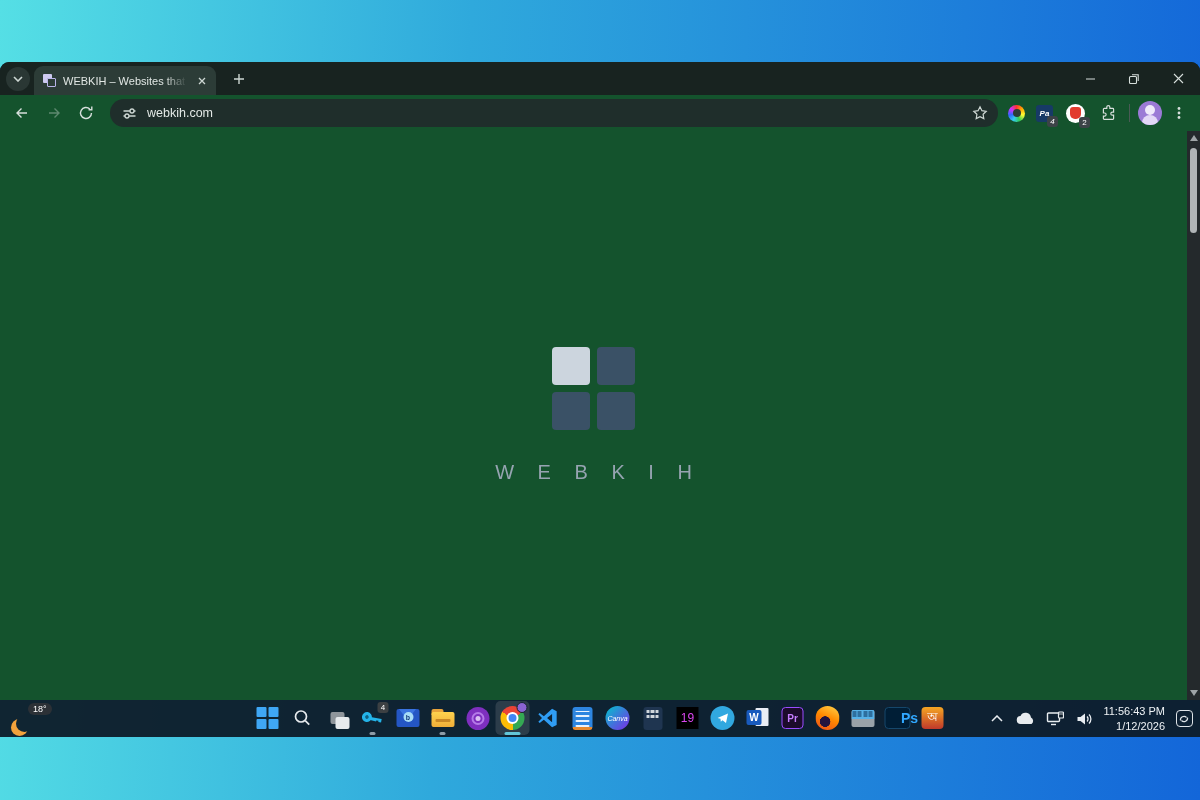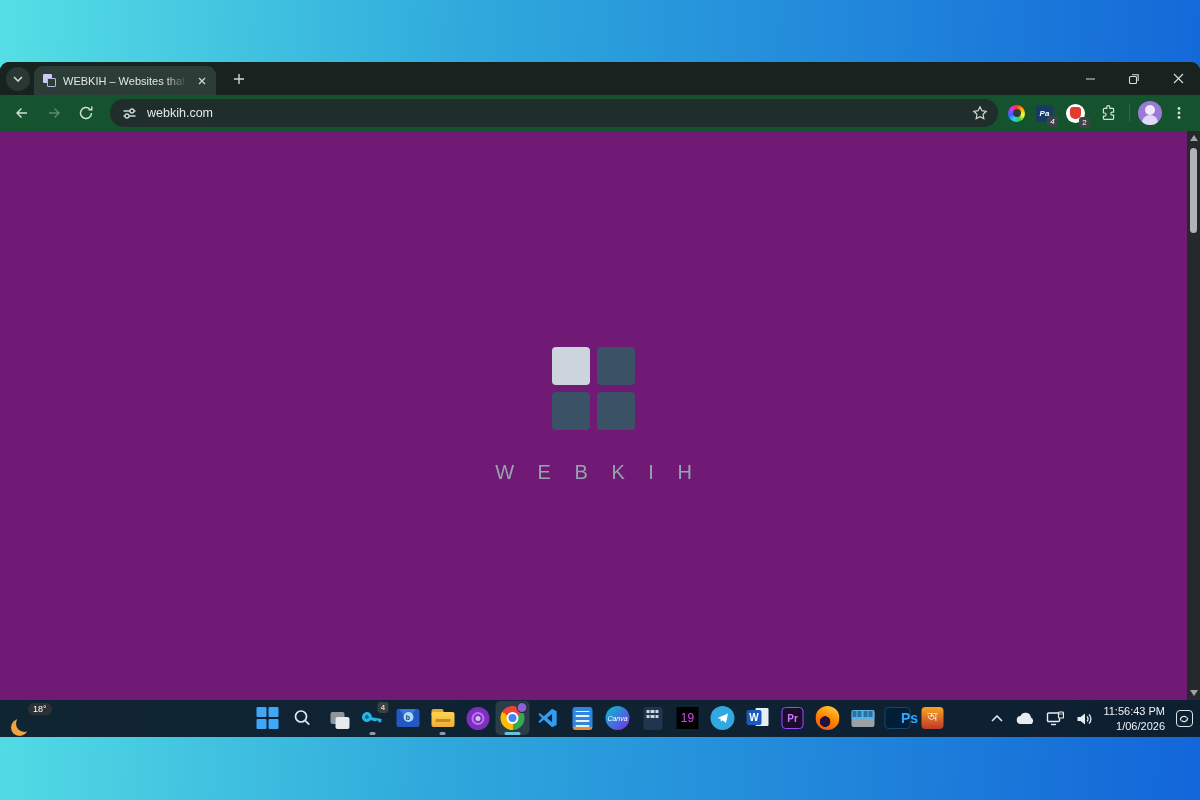--- a/index.html
+++ b/index.html
@@ -241,21 +241,21 @@
       </div>
     <div class="toolbar-icon">
       <svg width="14" height="14" viewBox="0 0 14 14">
           <circle cx="7" cy="2.5" r="1.4" fill="currentColor"></circle>
           <circle cx="7" cy="7" r="1.4" fill="currentColor"></circle>
           <circle cx="7" cy="11.5" r="1.4" fill="currentColor"></circle>
         </svg>
     </div>
   </div>
 
-  <div class="content" style="background: #701a75;">
+  <div class="content" style="background: #14532d;">
     <div class="hero">
       <div class="logo-grid">
         <div class="logo-sq" style="background: rgb(204, 213, 222);"></div>
         <div class="logo-sq" style="background: rgb(58, 81, 102);"></div>
         <div class="logo-sq" style="background: rgb(58, 81, 102);"></div>
         <div class="logo-sq" style="background: rgb(58, 81, 102);"></div>
       </div>
       <div class="wordmark">W E B K I H</div>
     </div>
 
@@ -425,21 +425,21 @@
         </svg>
     </div>
     <div class="tray-icon">
       <svg width="17" height="14" viewBox="0 0 17 14">
           <path d="M1.5 5h3L9 1.5v11L4.5 9h-3z" fill="#e8edf1"></path>
           <path d="M11 4.5a3.5 3.5 0 0 1 0 5M13 2.5a6.3 6.3 0 0 1 0 9" stroke="#e8edf1" stroke-width="1.3" fill="none"></path>
         </svg>
     </div>
     <div class="clock">
       <div>11:56:43 PM</div>
-      <div>1/06/2026</div>
+      <div>1/12/2026</div>
     </div>
     <div class="tray-icon">
       <span class="ime">
         <svg width="10" height="10" viewBox="0 0 10 10">
             <path d="M1.5 6.5a3.5 3.5 0 0 1 6-3M8.5 3.5a3.5 3.5 0 0 1-6 3" stroke="#dfe4e8" stroke-width="1.2" fill="none"></path>
           </svg>
       </span>
     </div>
   </div>
 </div>

